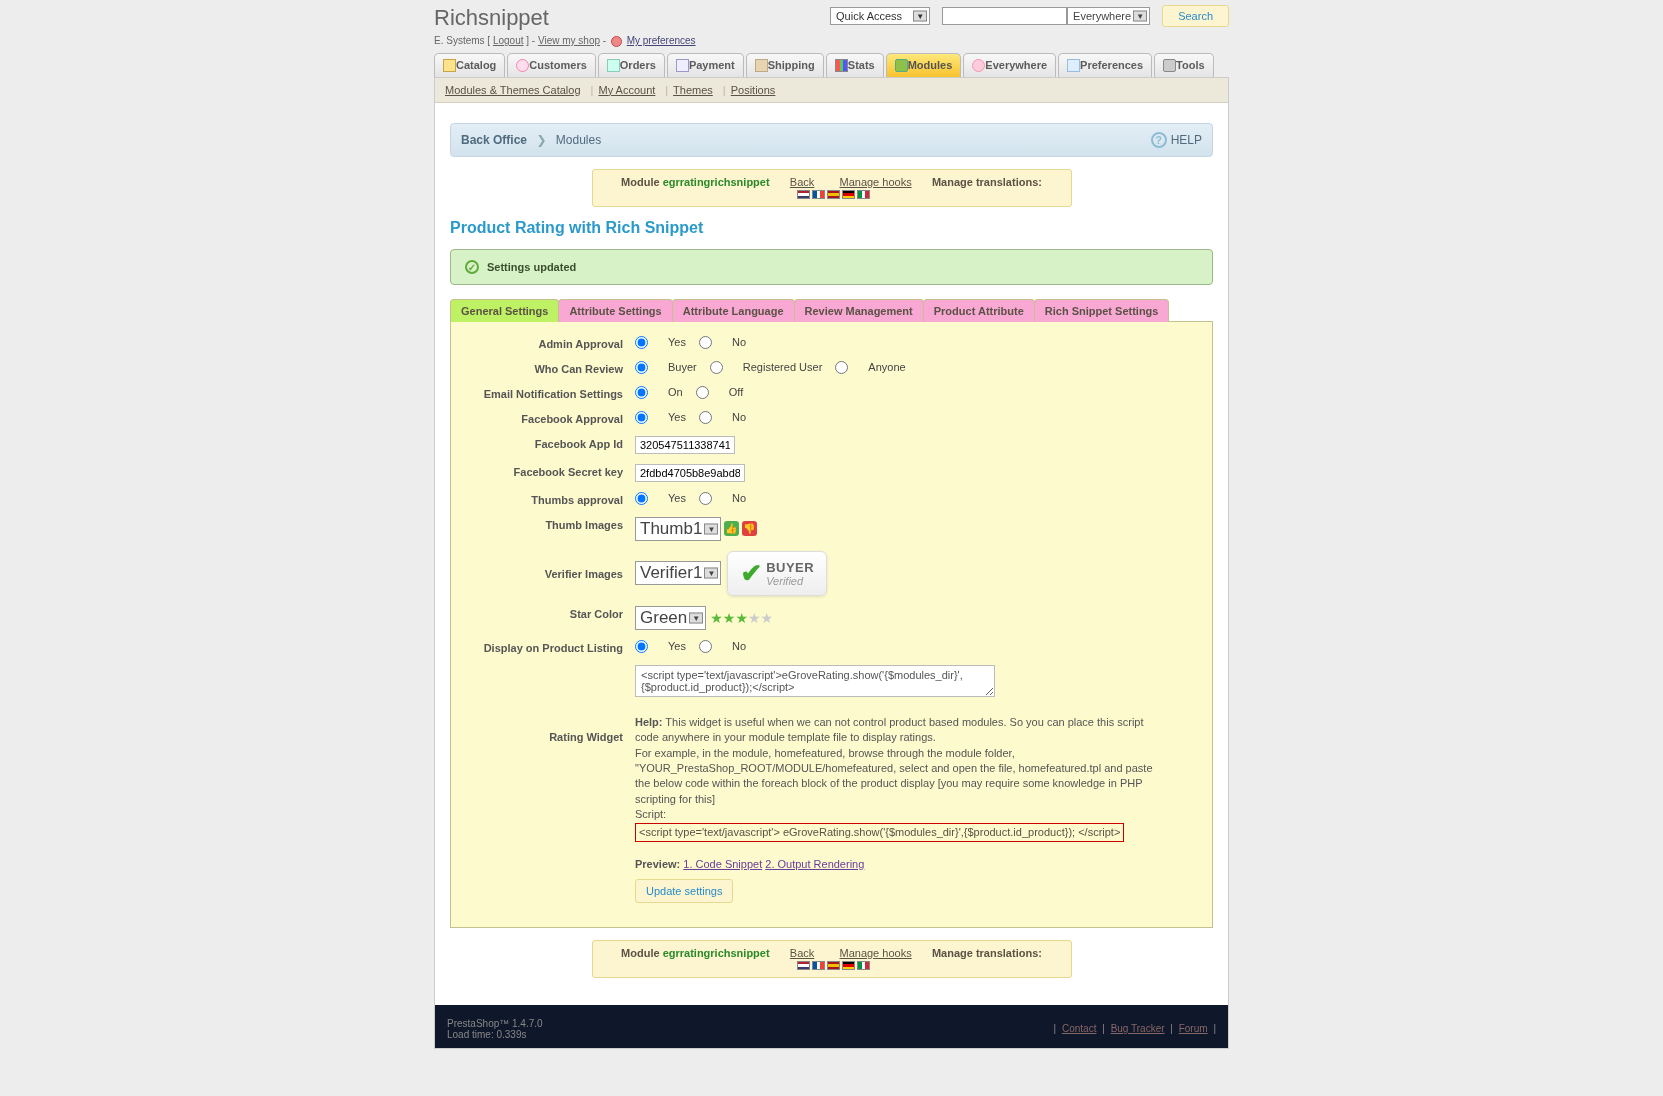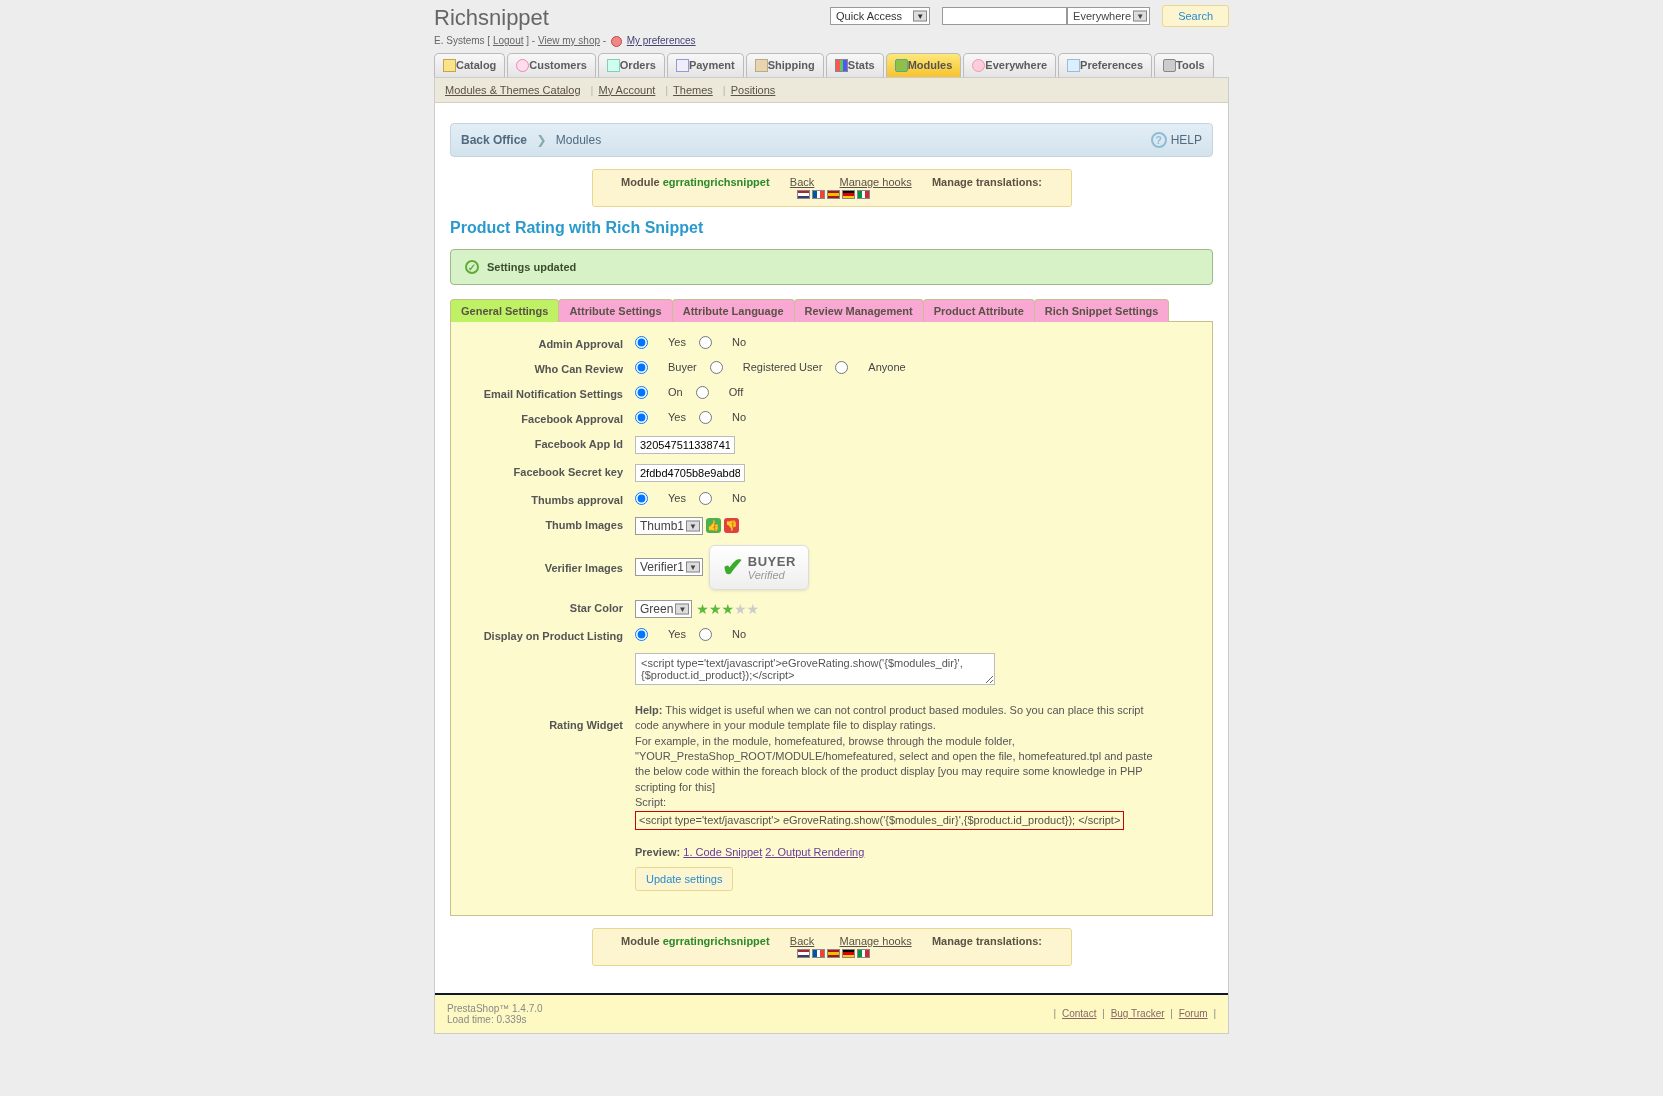--- a/index.html
+++ b/index.html
@@ -223,21 +223,21 @@
   padding: 2px 4px;
   font-family: inherit;
   font-size: 11px;
   width: 100px;
 }
 .sel {
   display: inline-block;
   border: 1px solid #999;
   background: #fff;
   padding: 1px 18px 1px 4px;
-  font-size: 12px;
+  font-size: 17px;
   position: relative;
   min-width: 45px;
 }
 .thumb-icon { display: inline-block; width: 15px; height: 15px; border-radius: 3px; margin-left: 3px; vertical-align: middle; text-align: center; line-height: 15px; font-size: 10px; color: #fff;}
 .thumb-up { background: #4caf50; }
 .thumb-down { background: #e04040; }
 .verifier-badge {
   display: inline-flex;
   align-items: center;
   gap: 4px;
@@ -286,22 +286,22 @@
   color: #268ccd;
   cursor: pointer;
   margin-top: 6px;
 }
 .footer {
   display: flex;
   justify-content: space-between;
   padding: 8px 12px;
   font-size: 10px;
   color: #888;
-  background: #fef9c3;
-  border-top: 2px solid #0f172a;
+  background: #0f172a;
+  border-top: 5px solid #0f172a;
 }
 .footer a { color: #866; text-decoration: underline; margin: 0 3px;}
 </style>
 </head>
 <body>
 
 <div class="page">
   <div class="header-row">
     <div>
       <div class="title">Richsnippet</div>

